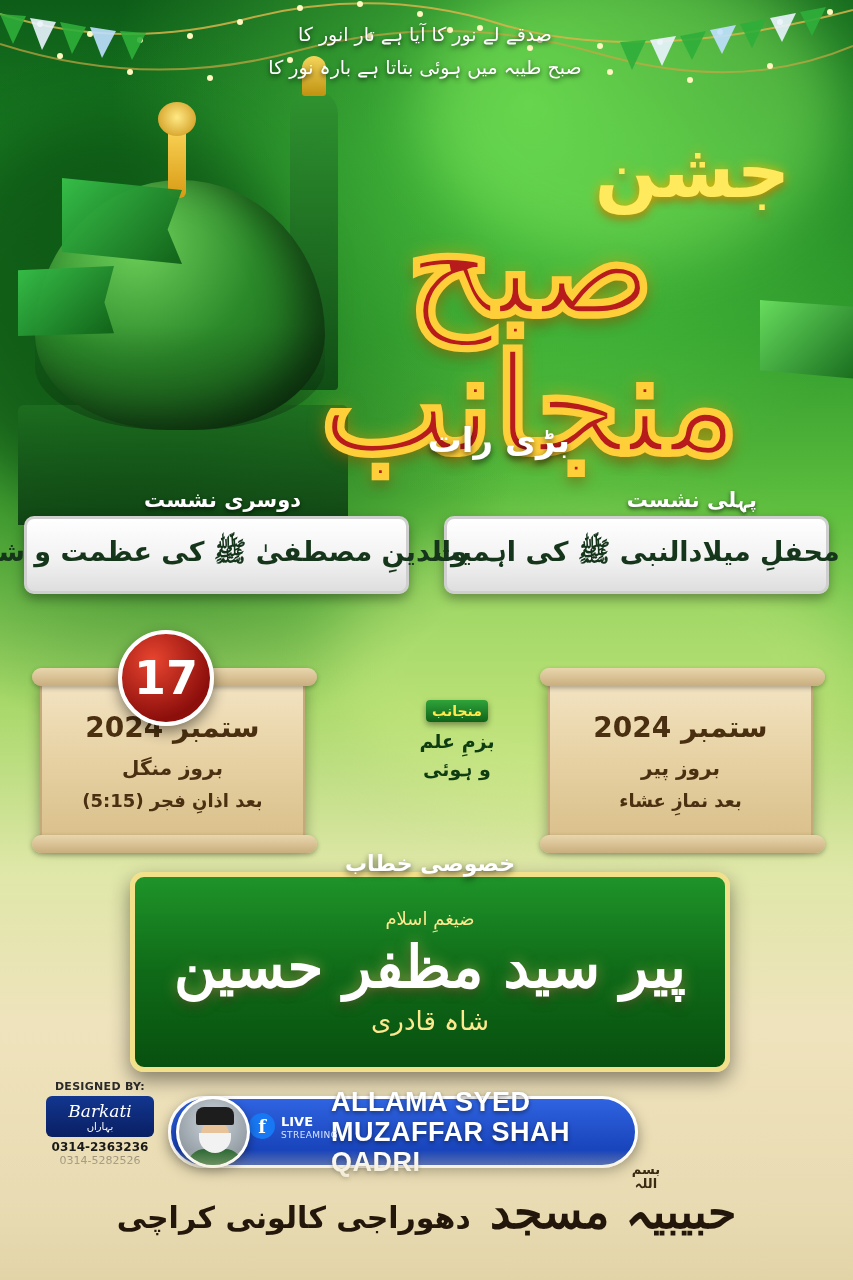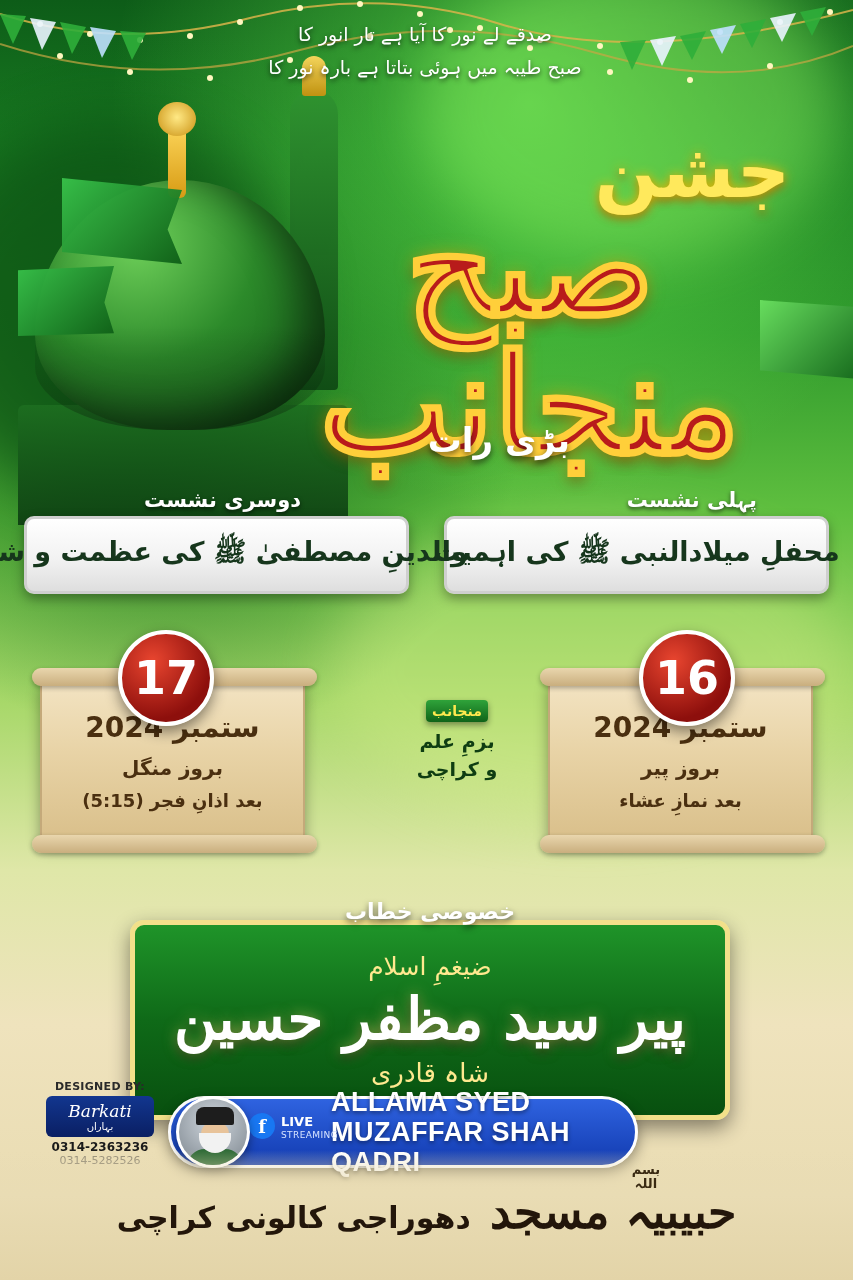--- a/index.html
+++ b/index.html
@@ -168,32 +168,32 @@
   }
   .mid-tag .ribbon {
     background: linear-gradient(180deg,#2fa33a,#0f6318);
     color:#ffe94f; font-size: 14px; font-weight:bold; padding: 3px 6px;
     border-radius: 4px; display:inline-block; box-shadow:0 3px 6px rgba(0,0,0,.4);
   }
   .mid-tag .bz { margin-top: 6px; color:#0f3d12; font-size: 19px; font-weight:bold; line-height:1.45; }
 
   
   .speaker {
-    position:absolute; left: 130px; top: 920px; width: 600px; height: 200px;
+    position:absolute; left: 130px; top: 872px; width: 600px; height: 200px;
     background: linear-gradient(180deg,#1f9429 0%, #0f6a18 50%, #08500f 100%);
     border: 5px solid #f2e08a; border-radius: 14px;
     box-shadow: 0 8px 20px rgba(0,0,0,.45);
     display:flex; flex-direction:column; align-items:center; justify-content:center;
     direction: rtl;
   }
   .speaker .khitab {
     position:absolute; top: -26px; font-size: 22px; font-weight:bold; color:#fff;
     text-shadow: 0 3px 6px rgba(0,0,0,.6);
   }
-  .speaker .small-l { font-size: 25px; color:#ffe98f; margin-bottom: 2px; }
+  .speaker .small-l { font-size: 18px; color:#ffe98f; margin-bottom: 2px; }
   .speaker .name {
     font-size: 58px; font-weight:bold; color:#ffffff; line-height:1.25;
     font-family:"DejaVu Serif", serif;
     text-shadow: 0 0 14px rgba(255,235,120,.5), 0 5px 10px rgba(0,0,0,.55);
     white-space: nowrap;
   }
   .speaker .suffix { font-size: 26px; color:#ffe98f; margin-top: 2px; }
 
   
   .livebar {
@@ -354,39 +354,38 @@
     <div class="scroll right">
       <div class="inner">
         <div class="d-month">
           <span>ستمبر</span>
           <span>2024</span>
         </div>
         <div class="d-day">بروز پیر</div>
         <div class="d-time">بعد نمازِ عشاء</div>
       </div>
     </div>
-    <div class="badge right">16</div>
 
     <div class="scroll left">
       <div class="inner">
         <div class="d-month">
           <span>ستمبر</span>
           <span>2024</span>
         </div>
         <div class="d-day">بروز منگل</div>
         <div class="d-time">بعد اذانِ فجر (5:15)</div>
       </div>
     </div>
     <div class="badge left">17</div>
 
     <div class="mid-tag">
       <div class="ribbon">منجانب</div>
       <div class="bz">
         <div>بزمِ علم</div>
-        <div>و کراچی</div>
+        <div>و ہوئی</div>
       </div>
     </div>
   </div>
 
   <div class="speaker">
     <div class="khitab">خصوصی خطاب</div>
     <div class="small-l">ضیغمِ اسلام</div>
     <div class="name">پیر سید مظفر حسین</div>
     <div class="suffix">شاہ قادری</div>
   </div>

